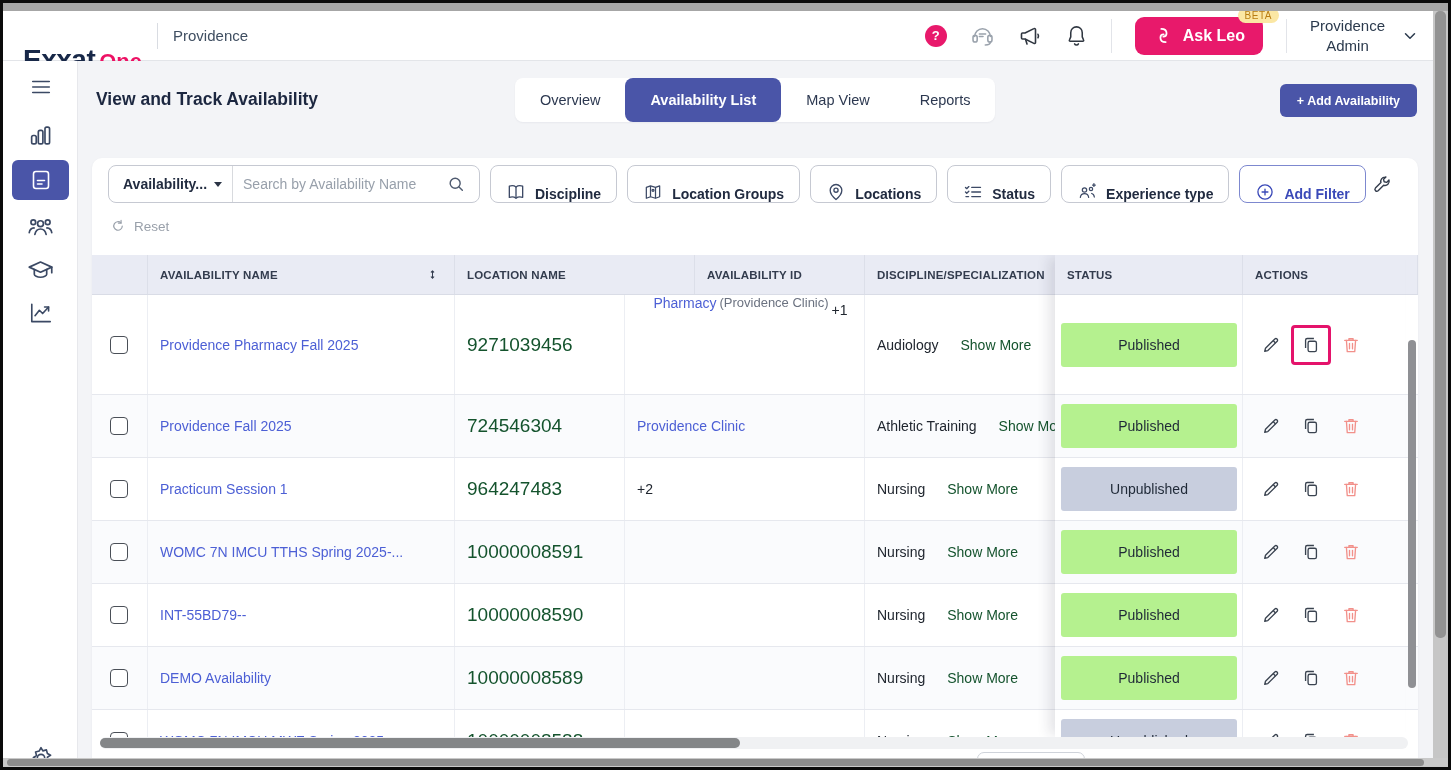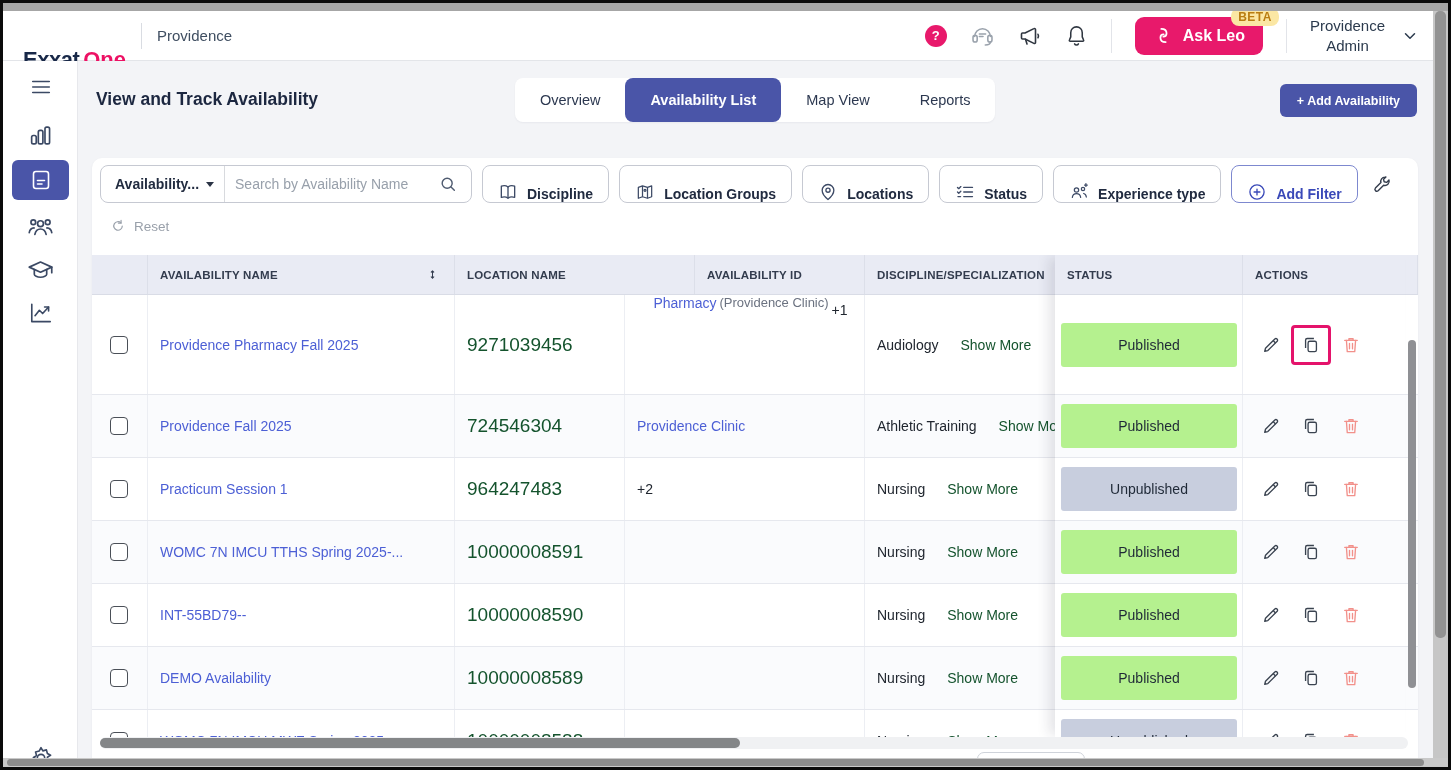--- a/index.html
+++ b/index.html
@@ -10,33 +10,33 @@
   .winstrip-top{position:absolute;left:0;top:0;right:0;height:8px;background:#a6a6a6;}
   .winscroll-right{position:absolute;top:8px;right:0;width:15px;bottom:9px;background:#c6c6c6;}
   .winscroll-right .wthumb{position:absolute;top:0;left:2px;right:2px;height:84%;background:#929292;border-radius:5px;}
   .winstrip-bottom{position:absolute;left:0;right:0;bottom:0;height:9px;background:#c9c9c9;}
   .winstrip-bottom .wthumb{position:absolute;left:4px;right:24px;top:1px;bottom:1px;background:#8c8c8c;border-radius:4px;}
   .app{position:absolute;left:0;top:8px;right:15px;bottom:9px;background:#fff;overflow:hidden;}
 
   
   .topbar{height:50px;display:flex;align-items:center;padding:0 14px 0 20px;border-bottom:1px solid #e3e5e9;background:#fff;}
   .logo{display:flex;align-items:baseline;}
-  .logo-exxat{font-size:22px;font-weight:800;color:#182848;letter-spacing:-.5px;margin-top:48px;}
+  .logo-exxat{font-size:28px;font-weight:800;color:#182848;letter-spacing:-.5px;margin-top:48px;}
   .logo-one{font-size:22px;font-weight:800;color:#ED1164;margin-left:4px;position:relative;}
   .logo-sub{position:absolute;right:-2px;bottom:-7px;font-size:6.5px;letter-spacing:.5px;color:#ED1164;font-weight:700;white-space:nowrap;}
   .top-divider{width:1px;height:26px;background:#d9dce2;margin:0 15px;}
   .org-name{font-size:15px;color:#3f4e61;}
   .top-right{margin-left:auto;display:flex;align-items:center;gap:23px;}
   .help-circle{width:22px;height:22px;border-radius:50%;background:#e8196b;color:#fff;font-size:13px;font-weight:700;
     display:flex;align-items:center;justify-content:center;cursor:pointer;}
   .ticon{display:flex;align-items:center;justify-content:center;cursor:pointer;}
   .vdiv{width:1px;height:34px;background:#e2e4e9;}
   .askleo{position:relative;display:flex;align-items:center;gap:9px;background:#e8196b;color:#fff;height:38px;
     padding:0 18px;border-radius:9px;font-weight:700;font-size:16px;border:0;cursor:pointer;font-family:inherit;}
-  .beta{position:absolute;top:-9px;right:-16px;background:#fbe7a4;color:#b97d12;font-size:12px;font-weight:700;
+  .beta{position:absolute;top:-9px;right:-16px;background:#fbe7a4;color:#b97d12;font-size:10px;font-weight:400;
     padding:2px 7px;border-radius:8px;letter-spacing:.5px;}
   .account{display:flex;align-items:center;gap:16px;cursor:pointer;}
   .account-name{font-size:15px;color:#2b3a4d;text-align:center;line-height:1.3;}
 
   
   .body{display:flex;height:calc(100% - 50px);}
   .sidebar{width:75px;flex:none;border-right:1px solid #e7e8ec;position:relative;background:#fff;overflow:hidden;color:#3b4964;}
   .sb-item{position:absolute;left:0;width:75px;display:flex;justify-content:center;cursor:pointer;}
   .sb-active{position:absolute;left:9px;top:99px;width:57px;height:40px;background:#4a55a8;border-radius:6px;
     display:flex;align-items:center;justify-content:center;color:#fff;cursor:pointer;}
@@ -47,21 +47,21 @@
     box-shadow:0 1px 2px rgba(20,24,50,.05);}
   .tab{display:flex;align-items:center;padding:0 25px;font-size:14.5px;color:#2c3850;border-radius:8px;cursor:pointer;white-space:nowrap;}
   .tab.active{background:#4a55a8;color:#fff;font-weight:600;}
   .add-btn{position:absolute;right:16px;top:23px;height:33px;background:#4a55a8;color:#fff;border:0;border-radius:6px;
     font-size:12.5px;font-weight:600;padding:8px 17px;display:flex;align-items:center;cursor:pointer;font-family:inherit;}
 
   .card{position:absolute;left:14px;top:97px;width:1326px;bottom:0;background:#fff;border-radius:10px 10px 0 0;
     overflow:hidden;box-shadow:0 1px 3px rgba(20,24,50,.05);}
 
   
-  .filter-row{position:absolute;left:8px;top:12px;height:28px;display:flex;gap:10px;align-items:center;}
+  .filter-row{position:absolute;left:16px;top:12px;height:28px;display:flex;gap:10px;align-items:center;}
   .search-group{width:372px;height:38px;border:1px solid #c6c9d2;border-radius:8px;display:flex;align-items:center;flex:none;background:#fff;}
   .search-cat{display:flex;align-items:center;gap:7px;padding:0 10px 0 14px;font-size:14px;font-weight:600;color:#222c40;cursor:pointer;white-space:nowrap;}
   .caret{width:0;height:0;border-left:4.5px solid transparent;border-right:4.5px solid transparent;border-top:5.5px solid #2b3445;}
   .search-sep{width:1px;align-self:stretch;background:#d8dade;}
   .search-input{border:0;outline:0;flex:1;min-width:0;font-size:14px;color:#333;padding:0 2px 0 10px;font-family:inherit;background:transparent;}
   .search-input::placeholder{color:#98a0ab;}
   .search-mag{padding:0 13px 0 4px;color:#4f5b70;display:flex;align-items:center;cursor:pointer;}
   .fbtn{height:38px;border:1px solid #c6c9d2;border-radius:8px;background:#fff;display:flex;align-items:flex-end;gap:9px;
     padding:0 15px;font-size:14px;font-weight:600;color:#212b40;flex:none;cursor:pointer;font-family:inherit;white-space:nowrap;}
   .fbtn svg{color:#3d4a66;}

